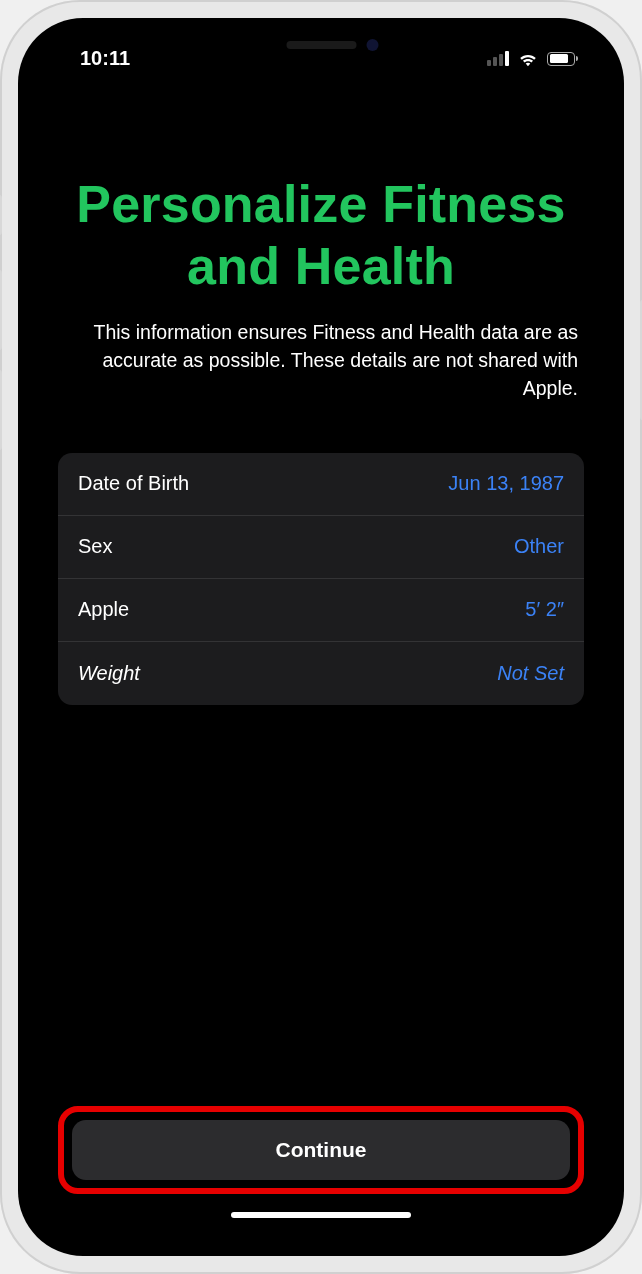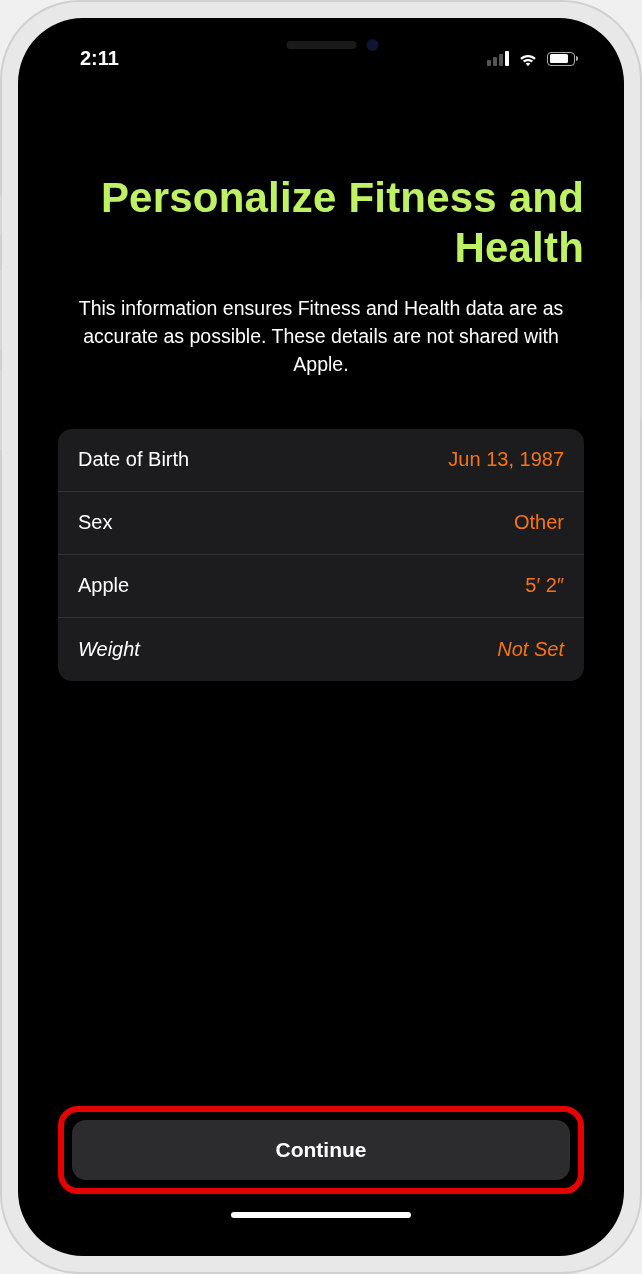--- a/index.html
+++ b/index.html
@@ -167,33 +167,33 @@
     
     
     .content {
       flex: 1;
       padding: 145px 30px 0 30px;
       display: flex;
       flex-direction: column;
     }
     
     .page-title {
-      color: #bef264;
-      font-size: 42px;
+      color: #22c55e;
+      font-size: 52px;
       font-weight: 700;
-      text-align: right;
+      text-align: center;
       line-height: 1.2;
       letter-spacing: 0.2px;
     }
     
     .page-subtitle {
       color: #fff;
       font-size: 19.5px;
       font-weight: 400;
-      text-align: center;
+      text-align: right;
       line-height: 1.45;
       margin-top: 20px;
       padding: 0 6px;
     }
     
     .details-card {
       margin-top: 50px;
       background: #1c1c1e;
       border-radius: 14px;
       overflow: hidden;
@@ -212,21 +212,21 @@
       border-bottom: none;
       font-style: italic;
     }
     
     .row-label {
       color: #fff;
       font-size: 20px;
     }
     
     .row-value {
-      color: #f97316;
+      color: #3b82f6;
       font-size: 20px;
     }
     
     
     .bottom-area {
       margin-top: auto;
       padding: 0 0 28px 0;
     }
     
     .continue-wrapper {
@@ -267,21 +267,21 @@
   <div class="side-btn side-right-1"></div>
 
   <div class="phone-bezel">
     <div class="screen">
 
       <div class="notch">
         <div class="camera-dot"></div>
       </div>
 
       <div class="status-bar">
-        <div class="status-time">2:11</div>
+        <div class="status-time">10:11</div>
         <div class="status-right">
           <div class="signal-bars">
             <span></span>
               <span></span>
               <span></span>
               <span></span>
           </div>
           <div class="wifi-icon">
             <svg viewBox="0 0 24 18" fill="none">
               <path d="M12 17 L9.5 14 C10.2 13.4 11 13 12 13 C13 13 13.8 13.4 14.5 14 Z" fill="#fff"></path>

